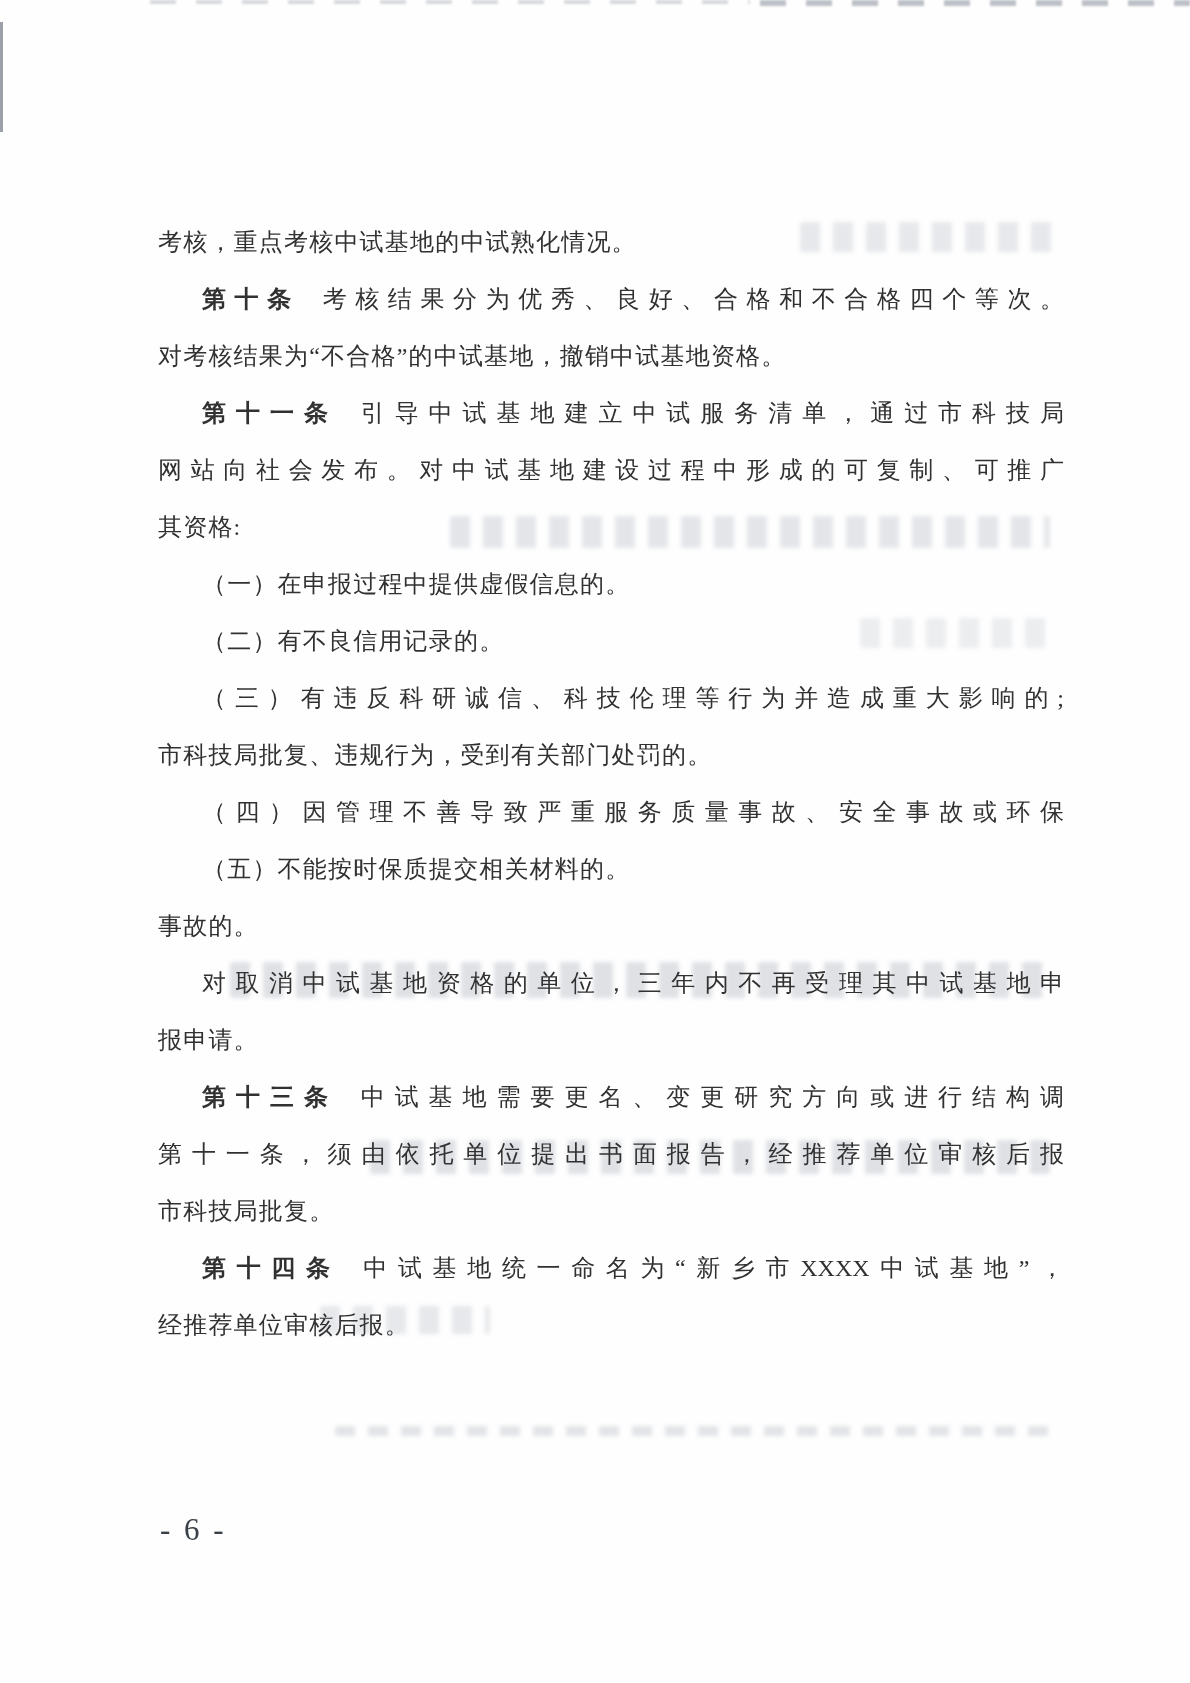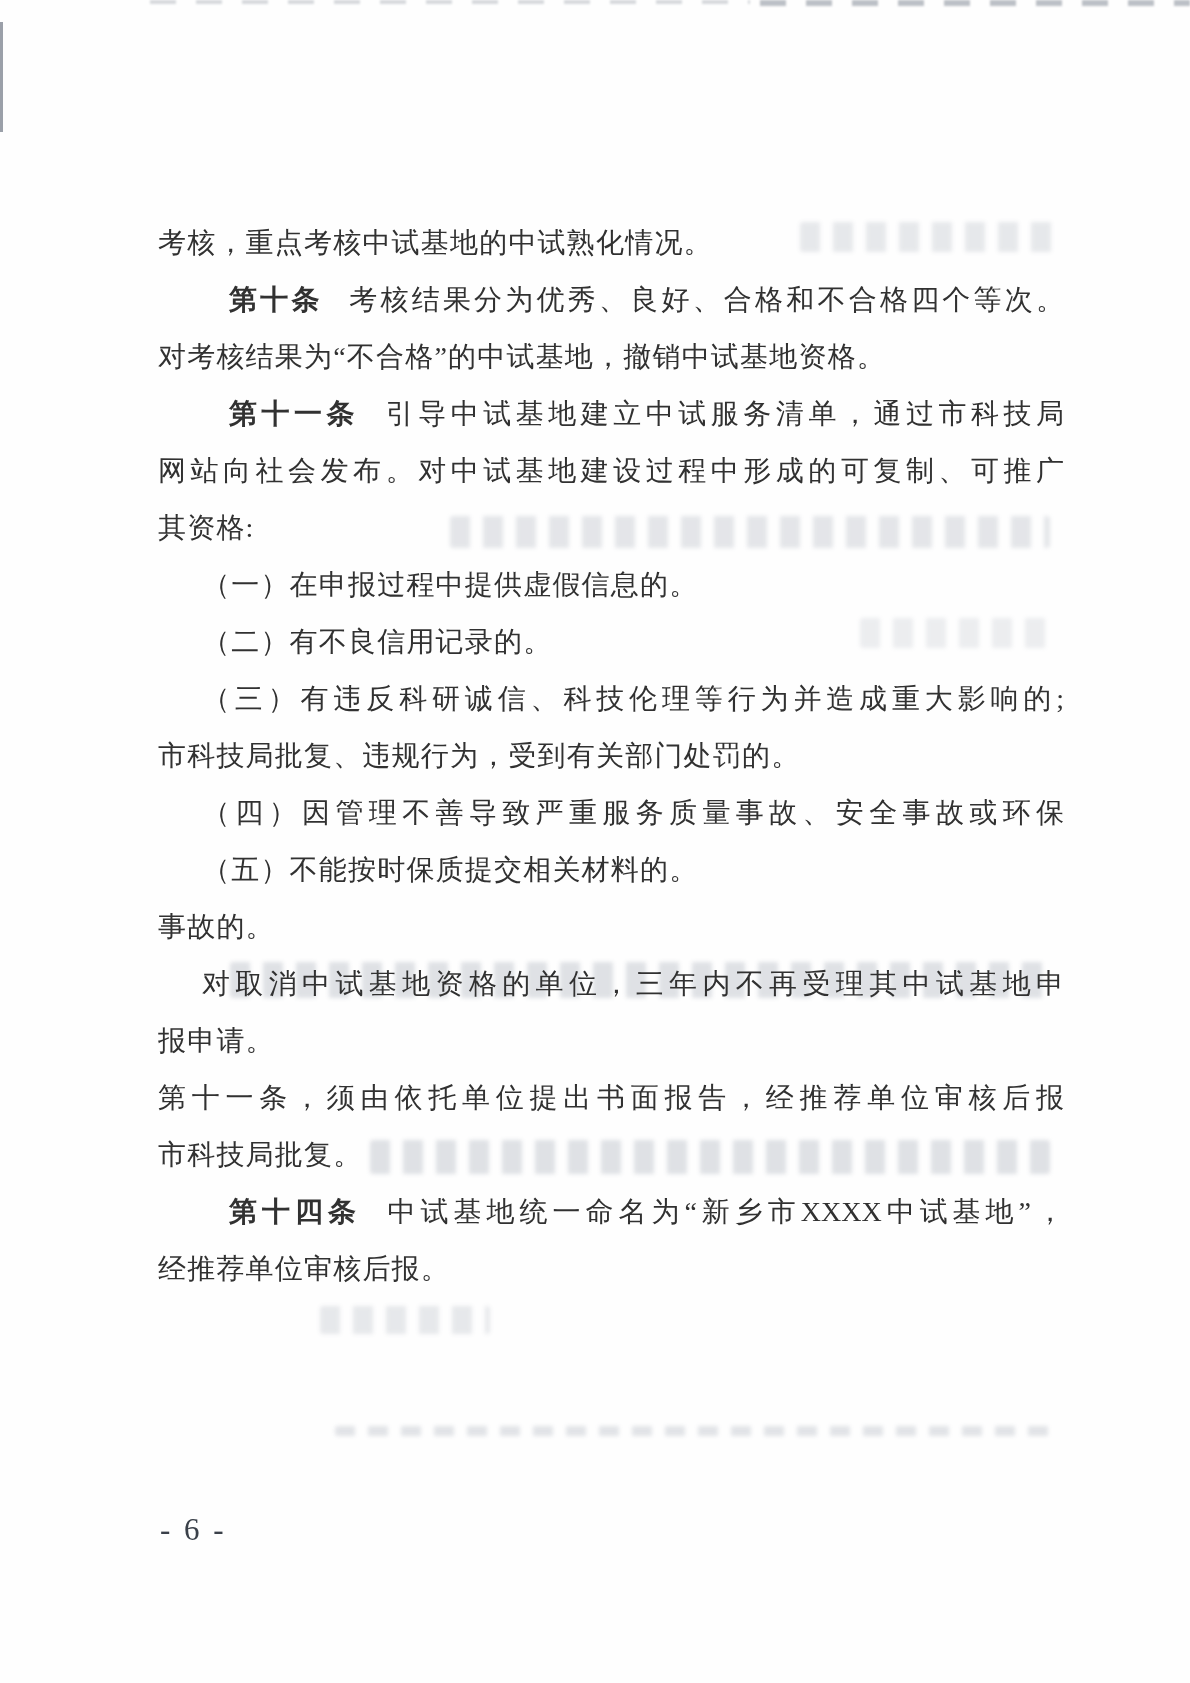--- a/index.html
+++ b/index.html
@@ -11,37 +11,37 @@
     font-family:"Liberation Serif","DejaVu Serif",serif;
   }
   .page{position:absolute;inset:0;background:#fefefe;}
   
   .content{
     position:absolute;
     left:158px;top:214px;width:906px;
     color:#313131;
   }
   .line{
-    font-size:28px;
+    font-size:24px;
     line-height:57px;
     height:57px;
     letter-spacing:1.2px;
     white-space:nowrap;
     text-align:left;
   }
   .line.justify{
     letter-spacing:0;
     white-space:normal;
     text-align:justify;
     text-align-last:justify;
     text-justify:inter-character;
   }
   .indent{text-indent:44px;}
   .head{font-weight:bold;}
-  .head:not(:empty){margin-right:.95em;margin-left:27px;}
+  .head:not(:empty){margin-right:.95em;}
   .page-number{
     position:absolute;
     left:160px;top:1512px;
     font-size:31px;
     color:#3a4049;
     letter-spacing:3px;
   }
   
   .art{position:absolute;pointer-events:none;}
   .ghost{
@@ -85,20 +85,21 @@
     <div class="line"><span class="head"></span><span>其资格:</span></div>
     <div class="line indent"><span class="head"></span><span>（一）在申报过程中提供虚假信息的。</span></div>
     <div class="line indent"><span class="head"></span><span>（二）有不良信用记录的。</span></div>
     <div class="line indent justify"><span class="head"></span><span>（三）有违反科研诚信、科技伦理等行为并造成重大影响的;</span></div>
     <div class="line"><span class="head"></span><span>市科技局批复、违规行为，受到有关部门处罚的。</span></div>
     <div class="line indent justify"><span class="head"></span><span>（四）因管理不善导致严重服务质量事故、安全事故或环保</span></div>
     <div class="line indent"><span class="head"></span><span>（五）不能按时保质提交相关材料的。</span></div>
     <div class="line"><span class="head"></span><span>事故的。</span></div>
     <div class="line indent justify"><span class="head"></span><span>对取消中试基地资格的单位，三年内不再受理其中试基地申</span></div>
     <div class="line"><span class="head"></span><span>报申请。</span></div>
+    <div class="line indent justify"><span class="head">第十三条</span><span>中试基地需要更名、变更研究方向或进行结构调</span></div>
     <div class="line justify"><span class="head"></span><span>第十一条，须由依托单位提出书面报告，经推荐单位审核后报</span></div>
     <div class="line"><span class="head"></span><span>市科技局批复。</span></div>
     <div class="line indent justify"><span class="head">第十四条</span><span>中试基地统一命名为“新乡市XXXX中试基地”，</span></div>
     <div class="line"><span class="head"></span><span>经推荐单位审核后报。</span></div>
   </div>
 
   <div class="page-number">- 6 -</div>
 </div>
 
 </body></html>

